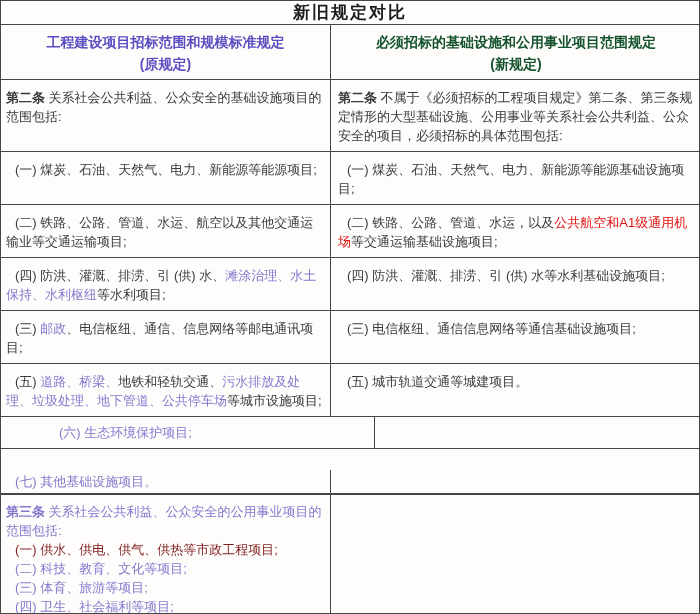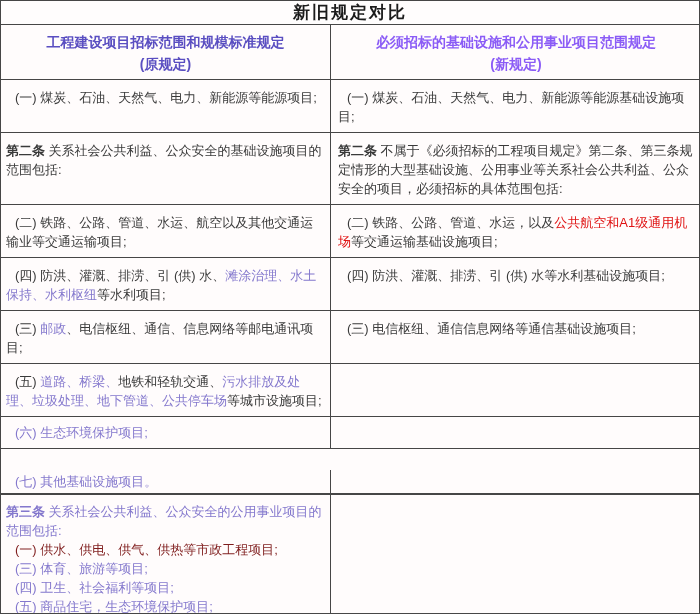--- a/index.html
+++ b/index.html
@@ -40,61 +40,61 @@
   .para { margin:0; text-indent:0; }
   .para.indent { text-indent:9px; }
   .b { font-weight:bold; }
   
   .row-article2 { min-height:71px; }
   .row-item1 { min-height:41px; }
   .row-item2 { min-height:46px; }
   .row-item3 { min-height:38px; }
   .row-item4 { min-height:44px; }
   .row-item5 { min-height:42px; }
-  .row-item6 { min-height:32px; }
+  .row-item6 { min-height:32px;padding-left:44px; }
   .row-item6 .cell { padding-top:6px; padding-bottom:4px; }
   .row-item7 { min-height:22px; }
   .row-item7 .cell { padding-top:2px; padding-bottom:2px;margin-top:21px; }
   .spacer-row { height:7px; box-sizing:border-box; border-bottom:1px solid #464646; background:#fffdfd; }
   .row-article3 { flex:1; border-bottom:none; }
   .row-article3 .cell { padding-top:7px; }
 </style>
 </head>
 <body>
 
 <div class="page">
 
   <div class="title-row">新旧规定对比</div>
 
   <div class="trow header-row">
     <div class="cell cell-l" style="color: rgb(90, 78, 193);">
       <span>工程建设项目招标范围和规模标准规定</span>
       <span>(原规定)</span>
     </div>
-    <div class="cell cell-r" style="color: #8b5cf6; justify-content: center;">
+    <div class="cell cell-r" style="color: #14532d; justify-content: center;">
       <span>必须招标的基础设施和公用事业项目范围规定</span>
       <span>(新规定)</span>
     </div>
   </div>
 
   <div id="rows-main">
+      <div class="trow row-article2">
+        <div class="cell cell-l">
+          <div class="para"><span class="b">第二条</span><span> 关系社会公共利益、公众安全的基础设施项目的范围包括:</span></div>
+        </div>
+        <div class="cell cell-r">
+          <div class="para"><span class="b">第二条</span><span> 不属于《必须招标的工程项目规定》第二条、第三条规定情形的大型基础设施、公用事业等关系社会公共利益、公众安全的项目，必须招标的具体范围包括:</span></div>
+        </div>
+      </div>
       <div class="trow row-item1">
         <div class="cell cell-l">
           <div class="para indent"><span>(一) 煤炭、石油、天然气、电力、新能源等能源项目;</span></div>
         </div>
         <div class="cell cell-r">
           <div class="para indent"><span>(一) 煤炭、石油、天然气、电力、新能源等能源基础设施项目;</span></div>
-        </div>
-      </div>
-      <div class="trow row-article2">
-        <div class="cell cell-l">
-          <div class="para"><span class="b">第二条</span><span> 关系社会公共利益、公众安全的基础设施项目的范围包括:</span></div>
-        </div>
-        <div class="cell cell-r">
-          <div class="para"><span class="b">第二条</span><span> 不属于《必须招标的工程项目规定》第二条、第三条规定情形的大型基础设施、公用事业等关系社会公共利益、公众安全的项目，必须招标的具体范围包括:</span></div>
         </div>
       </div>
       <div class="trow row-item2">
         <div class="cell cell-l">
           <div class="para indent"><span>(二) 铁路、公路、管道、水运、航空以及其他交通运输业等交通运输项目;</span></div>
         </div>
         <div class="cell cell-r">
           <div class="para indent"><span>(二) 铁路、公路、管道、水运，以及</span><span style="color: rgb(224, 18, 18);">公共航空和A1级通用机场</span><span>等交通运输基础设施项目;</span></div>
         </div>
       </div>
@@ -111,20 +111,23 @@
           <div class="para indent"><span>(三) </span><span style="color: rgb(132, 120, 205);">邮政</span><span>、电信枢纽、通信、信息网络等邮电通讯项目;</span></div>
         </div>
         <div class="cell cell-r">
           <div class="para indent"><span>(三) 电信枢纽、通信信息网络等通信基础设施项目;</span></div>
         </div>
       </div>
       <div class="trow row-item5">
         <div class="cell cell-l">
           <div class="para indent"><span>(五) </span><span style="color: rgb(132, 120, 205);">道路、桥梁、</span><span>地铁和轻轨交通、</span><span style="color: rgb(132, 120, 205);">污水排放及处理、垃圾处理、地下管道、公共停车场</span><span>等城市设施项目;</span></div>
         </div>
+        <div class="cell cell-r">
+          <div class="para indent"><span>(五) 城市轨道交通等城建项目。</span></div>
+        </div>
       </div>
       <div class="trow row-item6">
         <div class="cell cell-l">
           <div class="para indent"><span style="color: rgb(132, 120, 205);">(六) 生态环境保护项目;</span></div>
         </div>
         <div class="cell cell-r"></div>
       </div>
       <div class="trow row-item7">
         <div class="cell cell-l">
           <div class="para indent"><span style="color: rgb(132, 120, 205);">(七) 其他基础设施项目。</span></div>
@@ -133,20 +136,21 @@
       </div>
     </div>
 
   <div class="spacer-row"></div>
 
   <div id="rows-bottom">
       <div class="trow row-article3">
         <div class="cell cell-l">
           <div class="para"><span class="b" style="color: rgb(132, 120, 205);">第三条</span><span style="color: rgb(132, 120, 205);"> 关系社会公共利益、公众安全的公用事业项目的范围包括:</span></div>
           <div class="para indent"><span style="color: #7f1d1d;">(一) 供水、供电、供气、供热等市政工程项目;</span></div>
+          <div class="para indent"><span style="color: rgb(132, 120, 205);">(二) 科技、教育、文化等项目;</span></div>
           <div class="para indent"><span style="color: rgb(132, 120, 205); text-align: center;">(三) 体育、旅游等项目;</span></div>
           <div class="para indent"><span style="color: rgb(132, 120, 205);">(四) 卫生、社会福利等项目;</span></div>
           <div class="para indent"><span style="color: rgb(132, 120, 205);">(五) 商品住宅，生态环境保护项目;</span></div>
         </div>
         <div class="cell cell-r"></div>
       </div>
     </div>
 
 </div>
 

